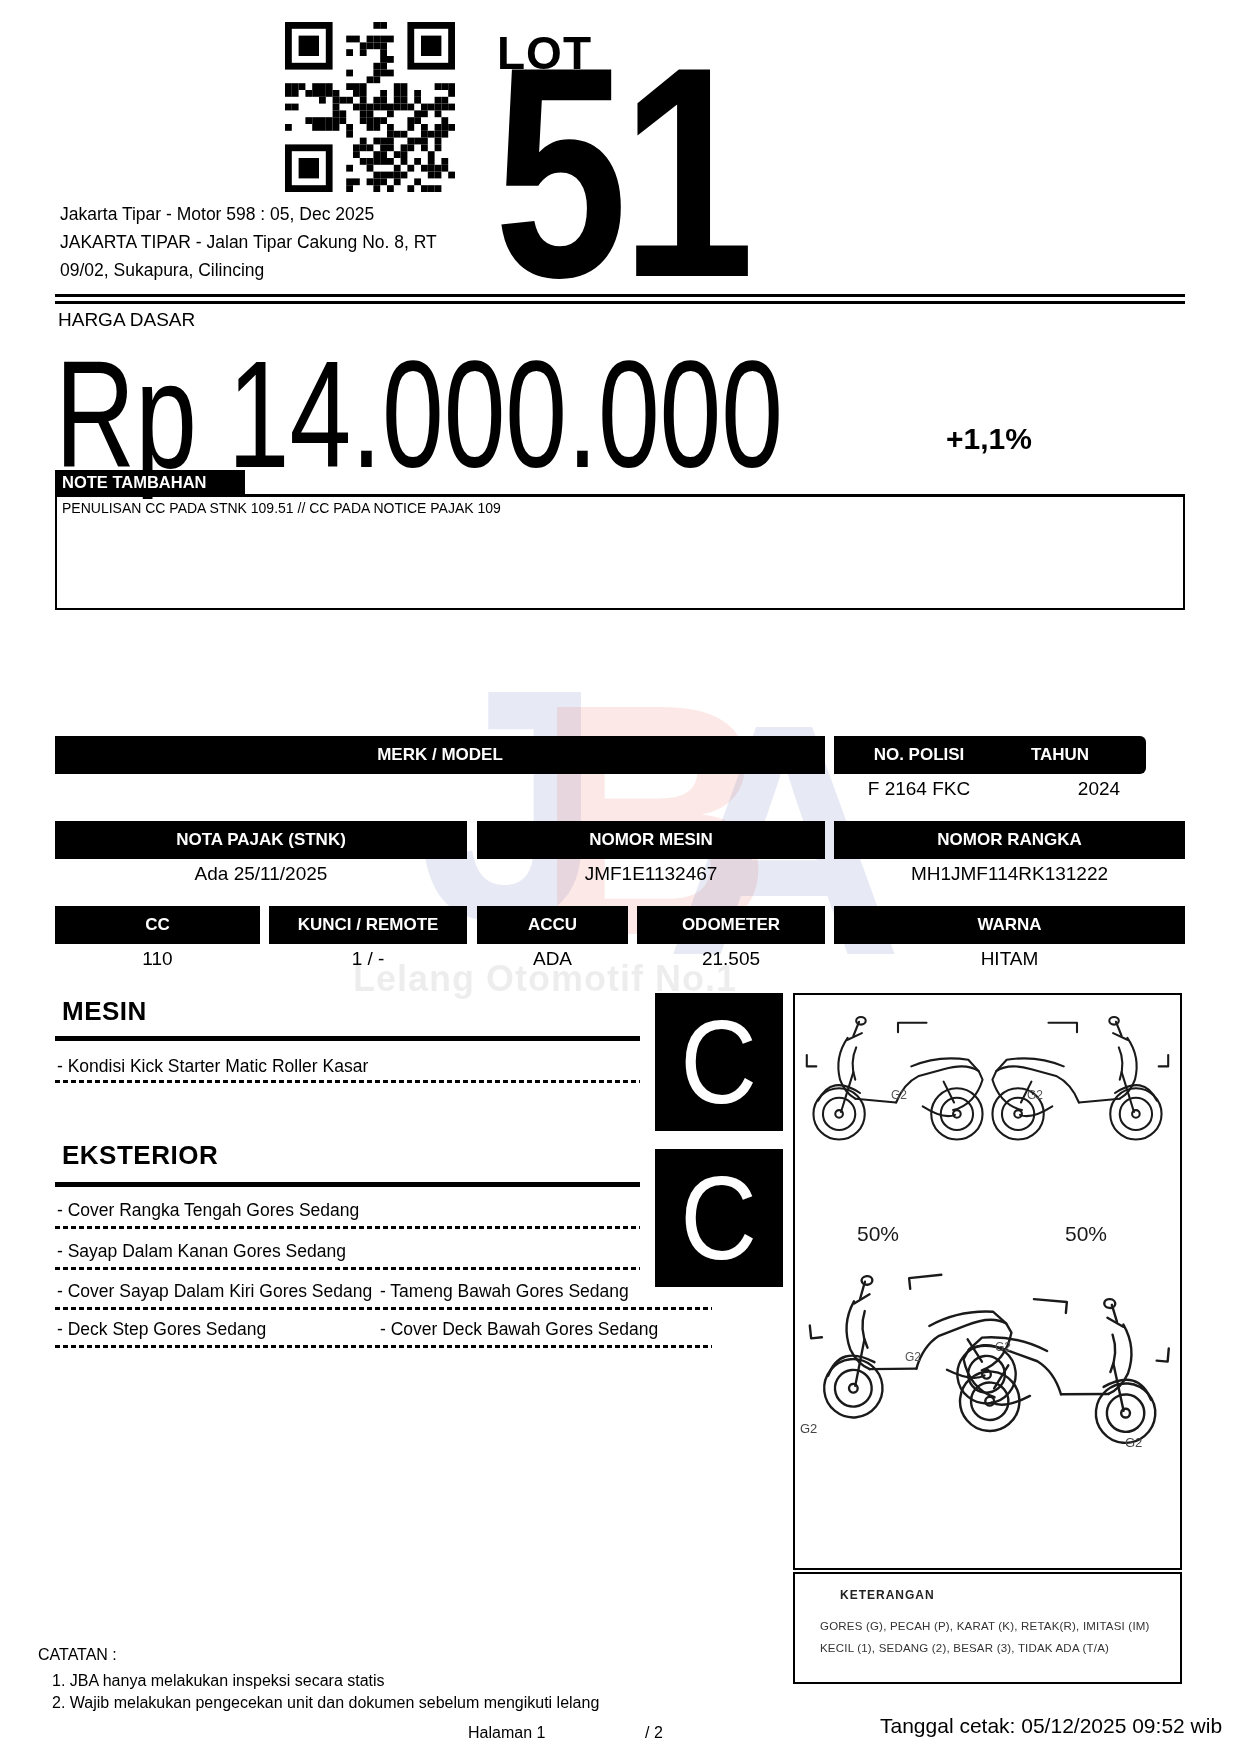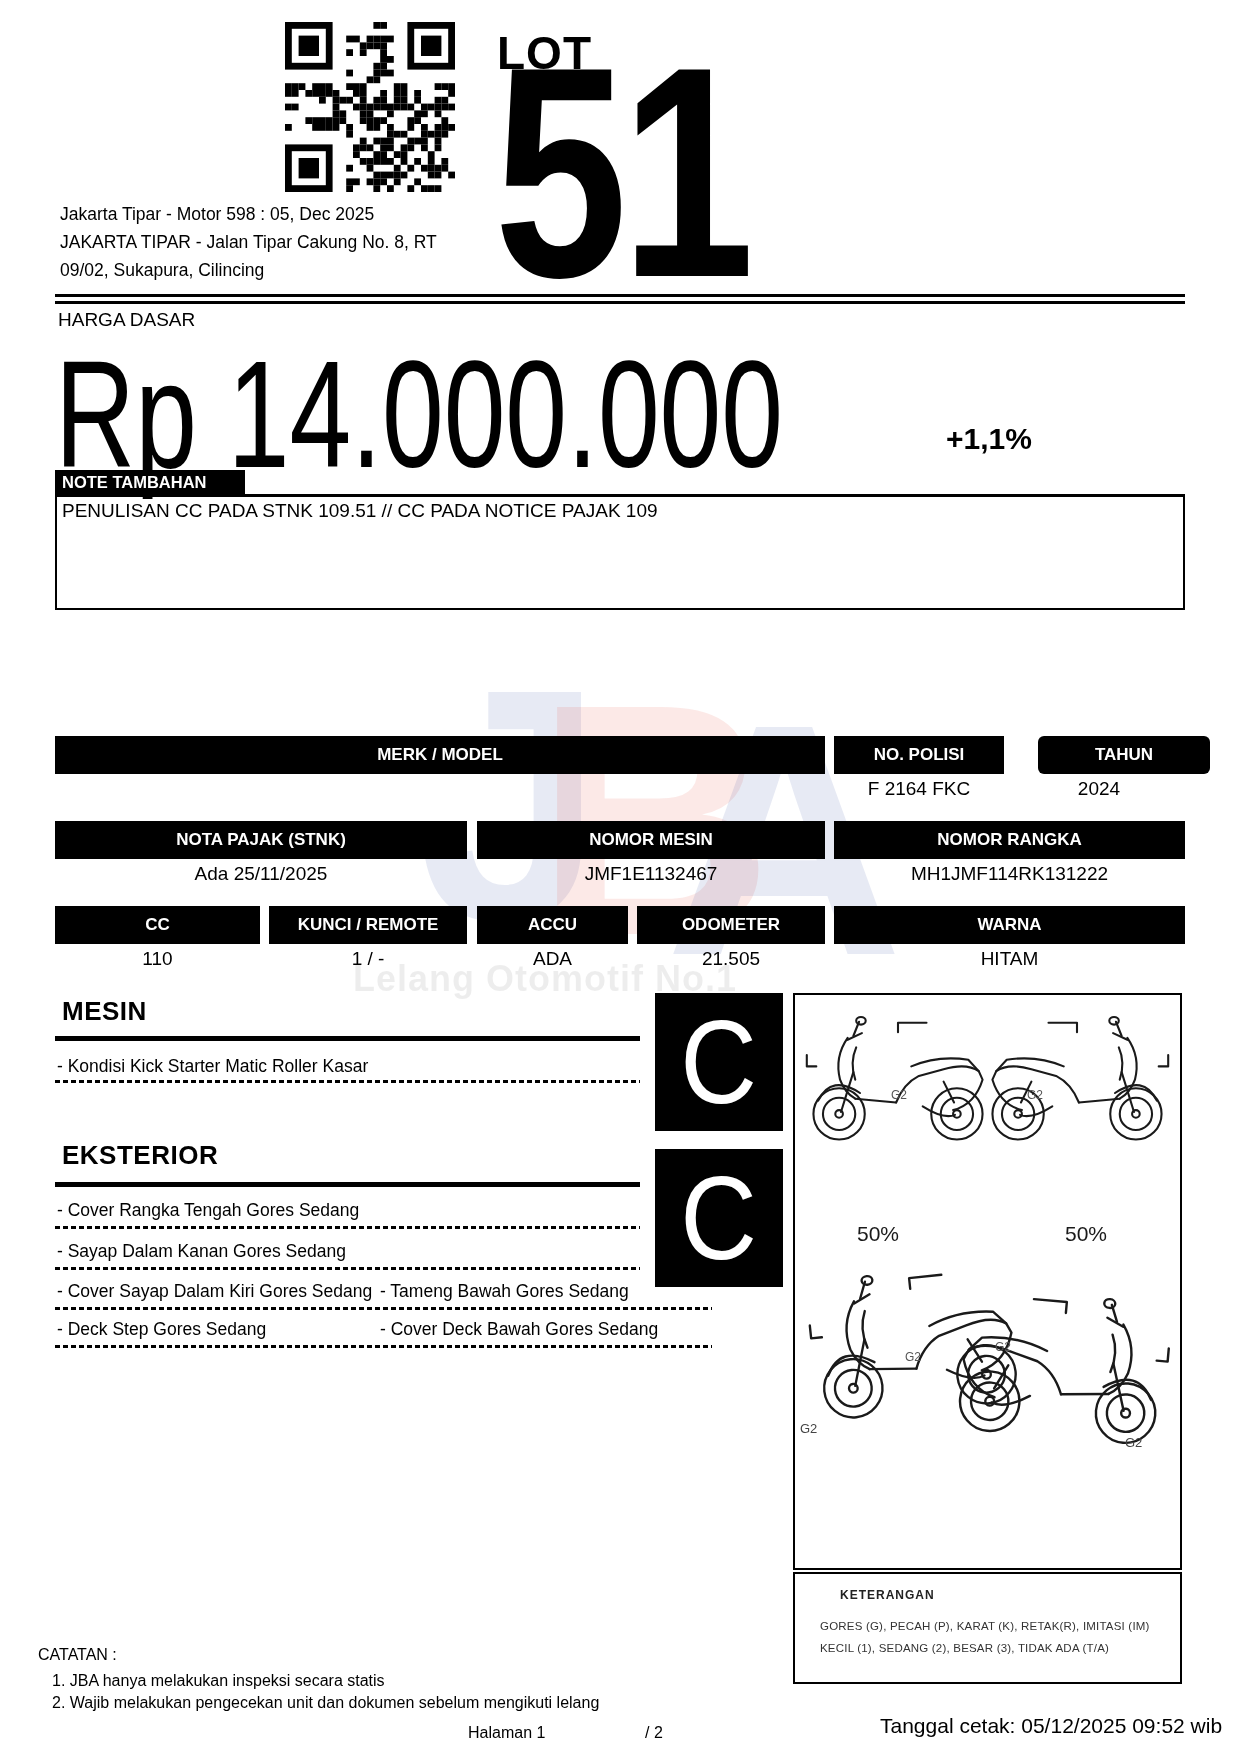--- a/index.html
+++ b/index.html
@@ -14,21 +14,21 @@
   .rule{left:55px;width:1130px;height:3px;background:#000;}
   
   .harga-label{left:58px;top:309px;font-size:19px;}
   .harga-amount{left:55px;top:338px;font-size:152px;line-height:1;white-space:nowrap;
                 transform:scaleX(0.73);transform-origin:left top;}
   .pct{left:946px;top:422px;font-size:30px;font-weight:bold;}
   
   .note-label{left:55px;top:470px;width:190px;height:24px;background:#000;color:#fff;
               font-size:16.5px;font-weight:bold;display:flex;align-items:center;padding-left:7px;box-sizing:border-box;}
   .note-box{left:55px;top:494px;width:1130px;height:116px;border:2px solid #000;border-top:3px solid #000;box-sizing:border-box;}
-  .note-text{left:62px;top:500px;font-size:19px;}
+  .note-text{left:62px;top:500px;font-size:14px;}
   
   .hcell{background:#000;color:#fff;font-size:17px;font-weight:bold;height:38px;
          display:flex;align-items:center;justify-content:center;}
   .vcell{font-size:19px;text-align:center;}
   
   .sec-title{font-size:26px;font-weight:bold;letter-spacing:0.5px;}
   .sec-rule{height:5px;background:#000;}
   .item{font-size:17.5px;}
   .dots{height:3px;background-image:repeating-linear-gradient(90deg,#000 0 5px,transparent 5px 8px);}
   .grade-box{left:655px;width:128px;height:138px;background:#000;color:#fff;
@@ -279,21 +279,21 @@
   <div class="abs harga-label" style="z-index:1;">HARGA DASAR</div>
   <div class="abs harga-amount" style="z-index:1;">Rp 14.000.000</div>
   <div class="abs pct" style="z-index:1;">+1,1%</div>
 
   <div class="abs note-label" style="z-index:1;">NOTE TAMBAHAN</div>
   <div class="abs note-box" style="z-index:1;"></div>
   <div class="abs note-text" style="z-index:2;">PENULISAN CC PADA STNK 109.51 // CC PADA NOTICE PAJAK 109</div>
 
   <div class="abs hcell" style="left:55px;top:736px;width:770px;z-index:1;">MERK / MODEL</div>
   <div class="abs hcell" style="left:834px;top:736px;width:170px;z-index:1;">NO. POLISI</div>
-  <div class="abs hcell" style="left:1038px;top:736px;width:172px;z-index:1;border-radius:6px;">TAHUN</div>
+  <div class="abs hcell" style="left:974px;top:736px;width:172px;z-index:1;border-radius:6px;">TAHUN</div>
   <div class="abs vcell" style="left:834px;top:778px;width:170px;z-index:1;">F 2164 FKC</div>
   <div class="abs vcell" style="left:1013px;top:778px;width:172px;z-index:1;">2024</div>
 
   <div class="abs hcell" style="left:55px;top:821px;width:412px;z-index:1;">NOTA PAJAK (STNK)</div>
   <div class="abs hcell" style="left:834px;top:821px;width:351px;z-index:1;">NOMOR RANGKA</div>
   <div class="abs hcell" style="left:477px;top:821px;width:348px;z-index:1;">NOMOR MESIN</div>
   <div class="abs vcell" style="left:55px;top:863px;width:412px;z-index:1;">Ada 25/11/2025</div>
   <div class="abs vcell" style="left:477px;top:863px;width:348px;z-index:1;">JMF1E1132467</div>
   <div class="abs vcell" style="left:834px;top:863px;width:351px;z-index:1;">MH1JMF114RK131222</div>
 

